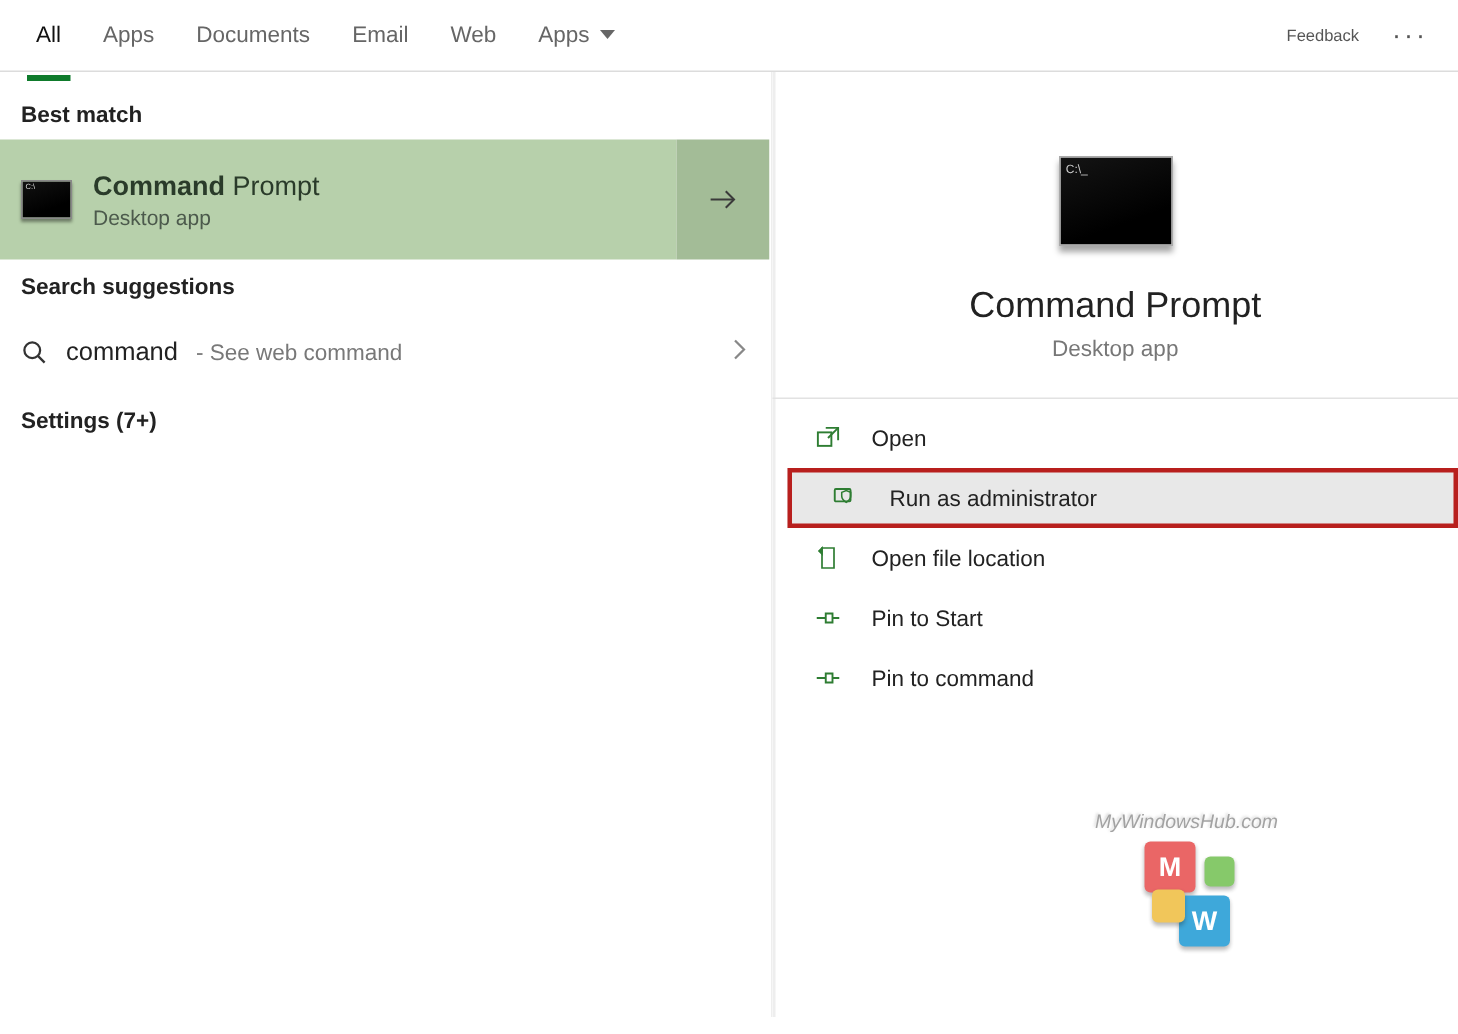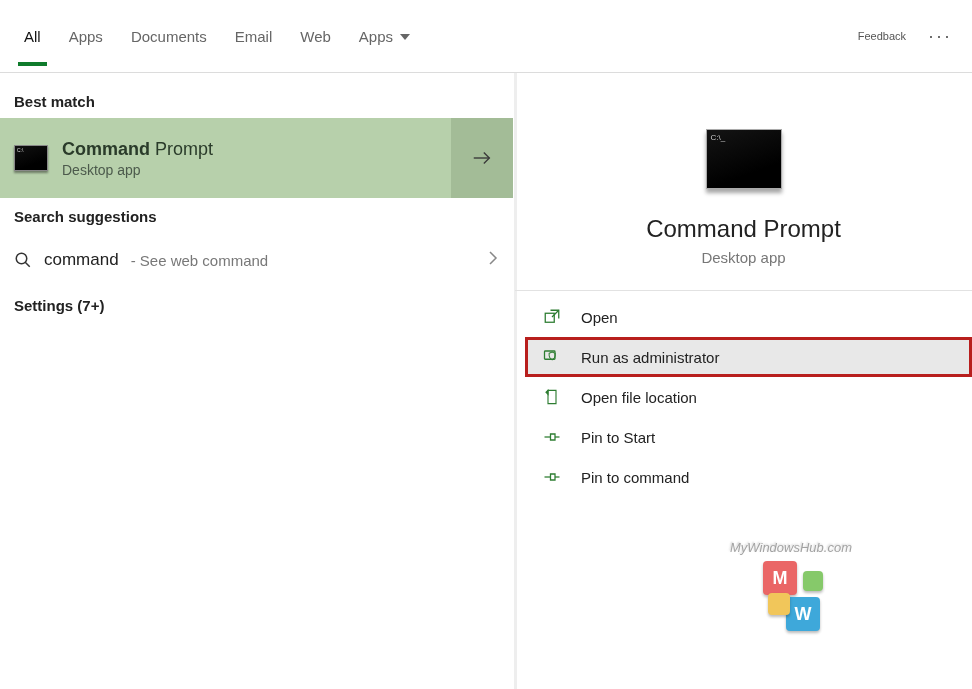--- a/index.html
+++ b/index.html
@@ -10,21 +10,21 @@
     }
     html, body {
       width: 972px;
       height: 689px;
       background: #ffffff;
       overflow: hidden;
       position: relative;
     }
     
     .tabs {
-      height: 73px;
+      height: 48px;
       display: flex;
       align-items: center;
       border-bottom: 1px solid #dcdcdc;
       padding: 0 10px;
       position: relative;
     }
     .tab {
       padding: 0 14px;
       height: 58px;
       display: flex;
@@ -203,21 +203,21 @@
       display: flex;
       align-items: center;
       justify-content: center;
       color: #2e7d32;
     }
     .action.highlighted {
       background: #e8e8e8;
       outline: 3px solid #b81f1d;
       outline-offset: -3px;
       margin-left: 10px;
-      padding-left: 18px;
+      padding-left: 30px;
       width: calc(100% - 10px);
     }
     .action.highlighted .ico { margin-left: 0; }
     .action.highlighted + .action { margin-top: 0; text-align: center; }
 
     
     .watermark {
       position: absolute;
       right: 120px;
       bottom: 58px;

